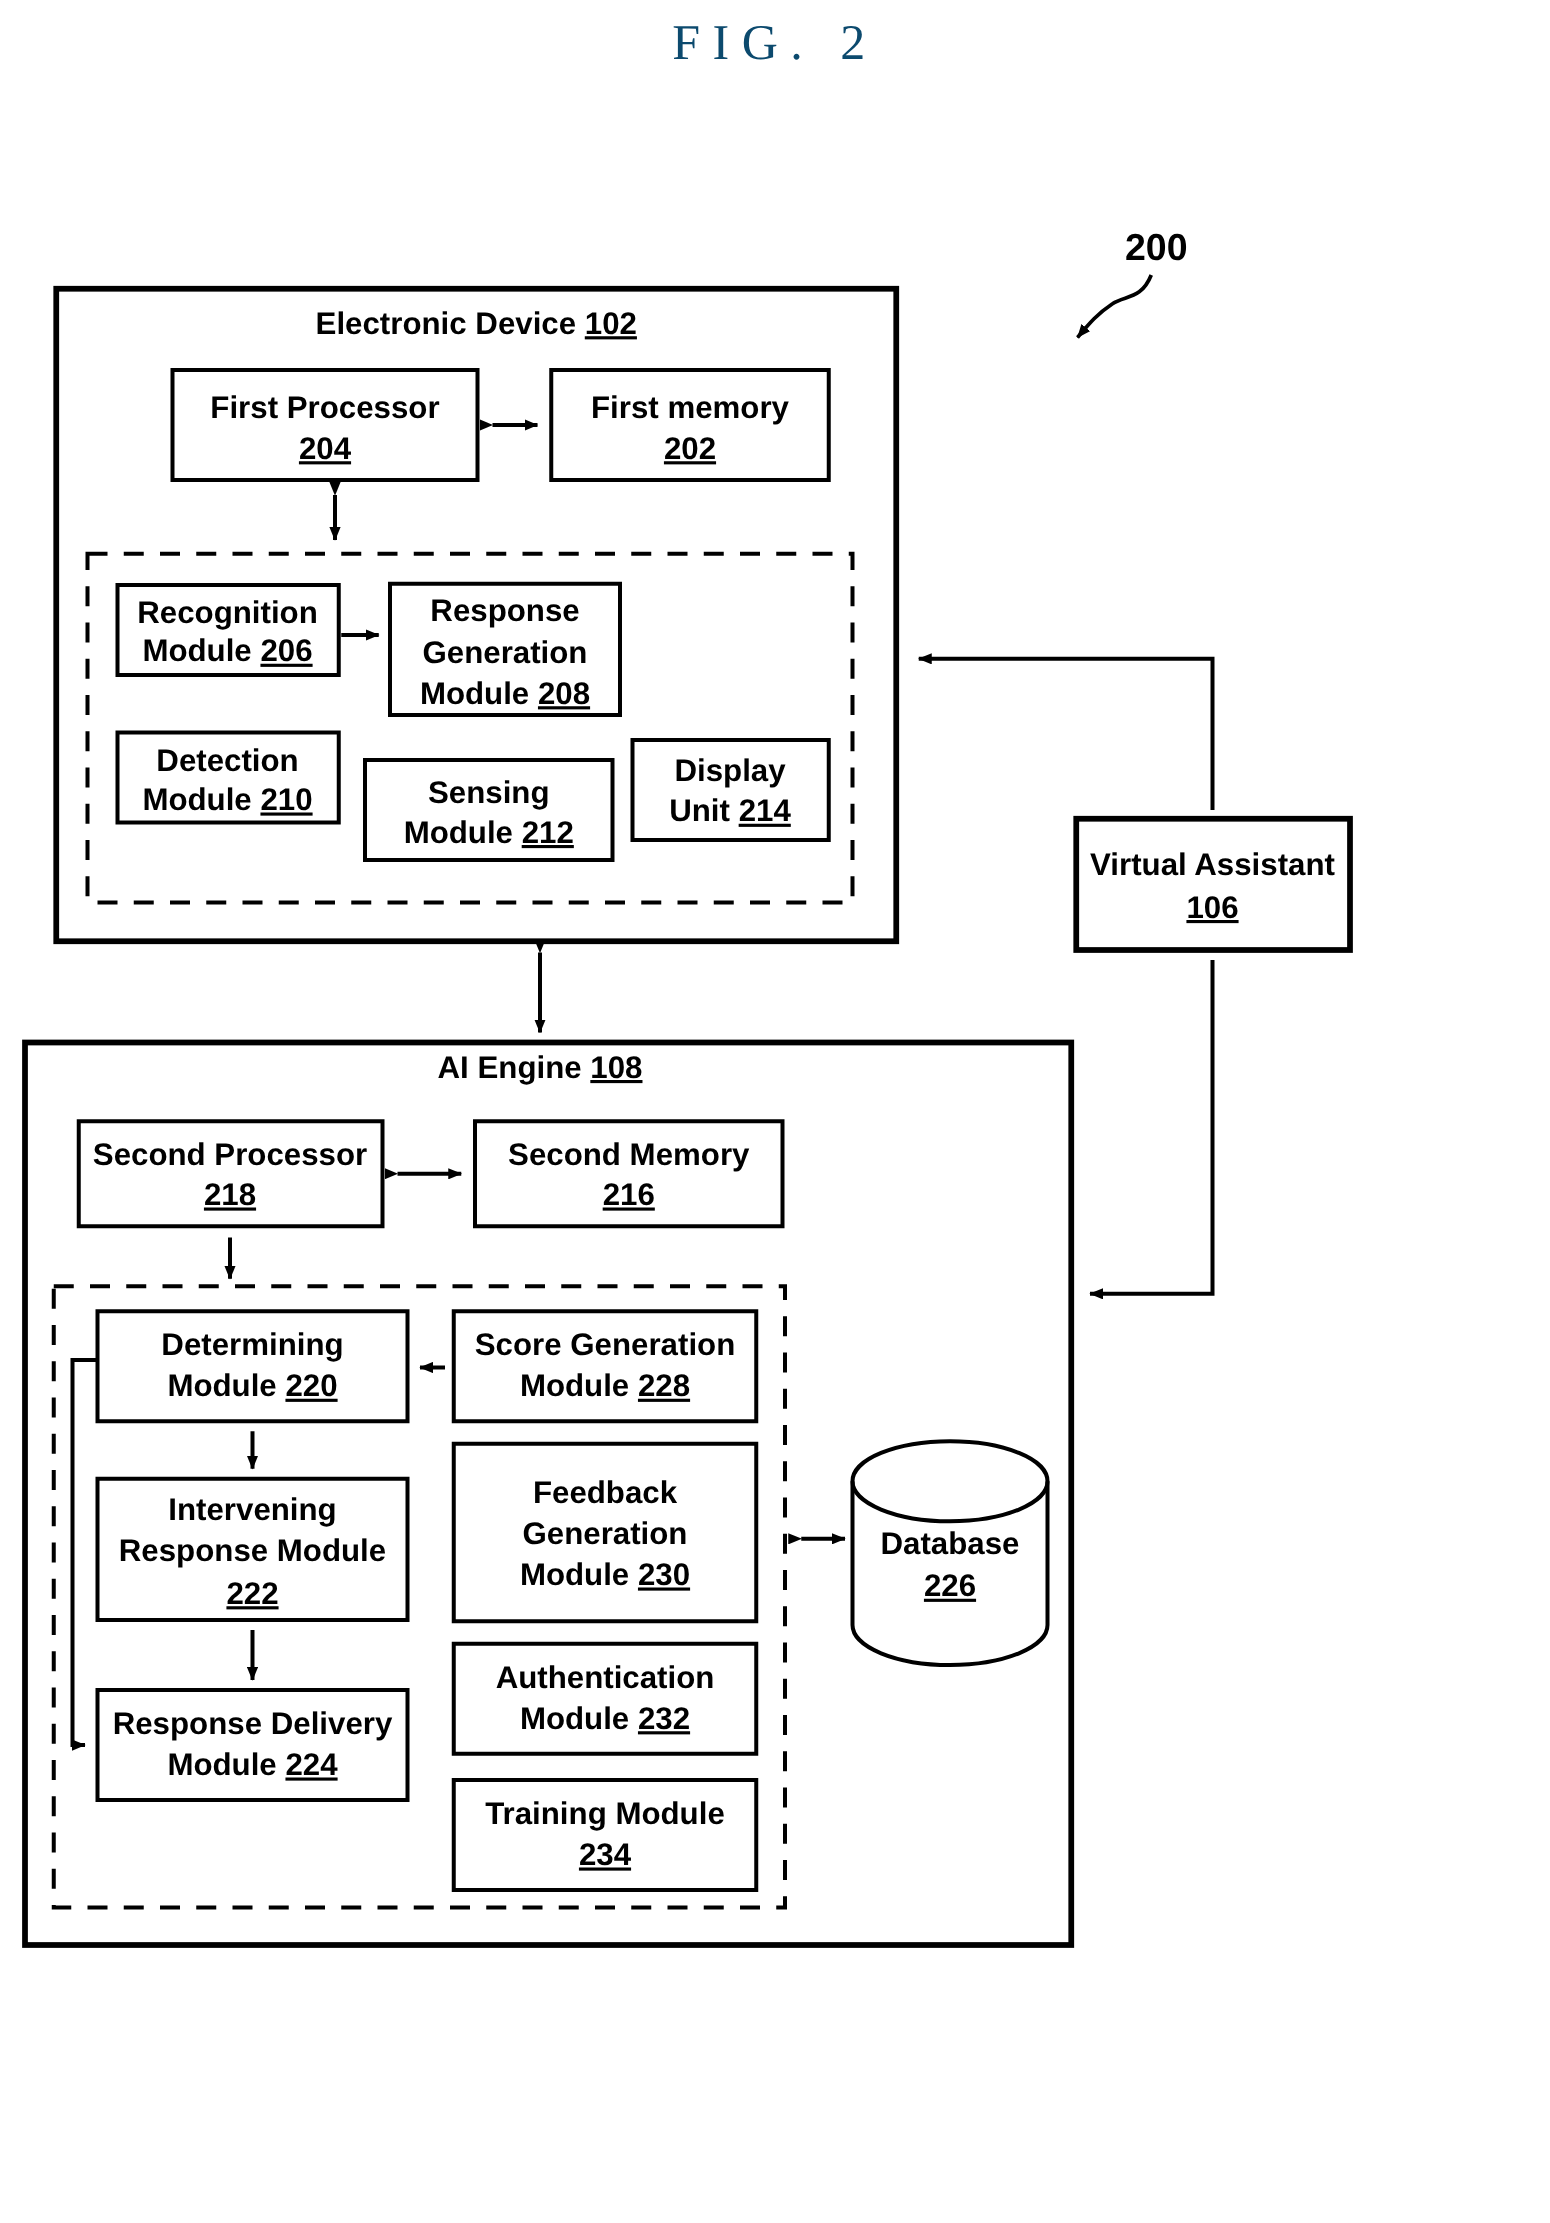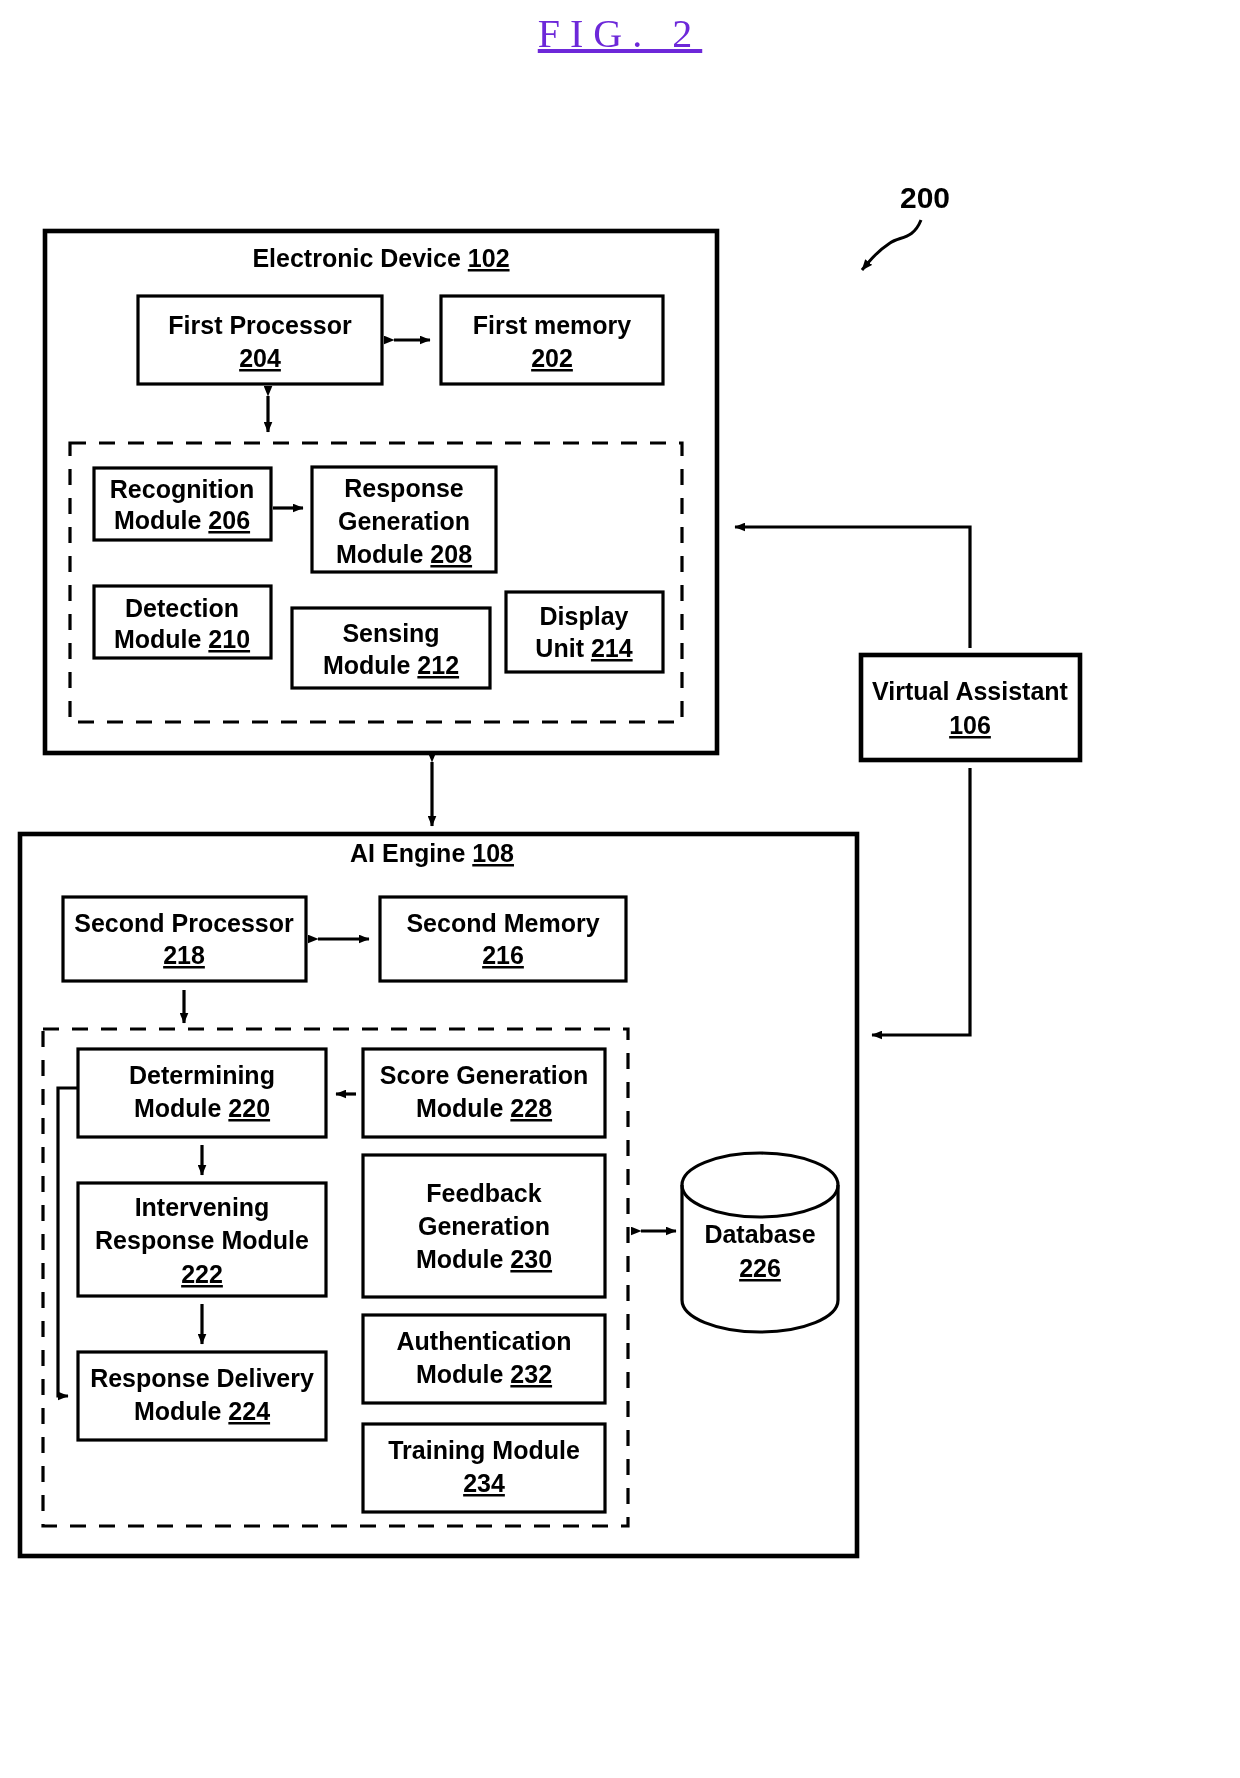--- a/index.html
+++ b/index.html
@@ -21,22 +21,21 @@
   }
   .fig-title {
     position: absolute;
     top: 10px;
     left: 0;
     width: 100%;
     text-align: center;
     font-family: "Liberation Serif", serif;
     font-size: 40px;
     letter-spacing: 10px;
-    color: #6d28d9;
-    text-decoration: underline;
+    color: #0c4a6e;
   }
   svg.diagram {
     position: absolute;
     top: 0;
     left: 0;
     width: 1240px;
     height: 1778px;
     display: block;
   }
   svg text {

